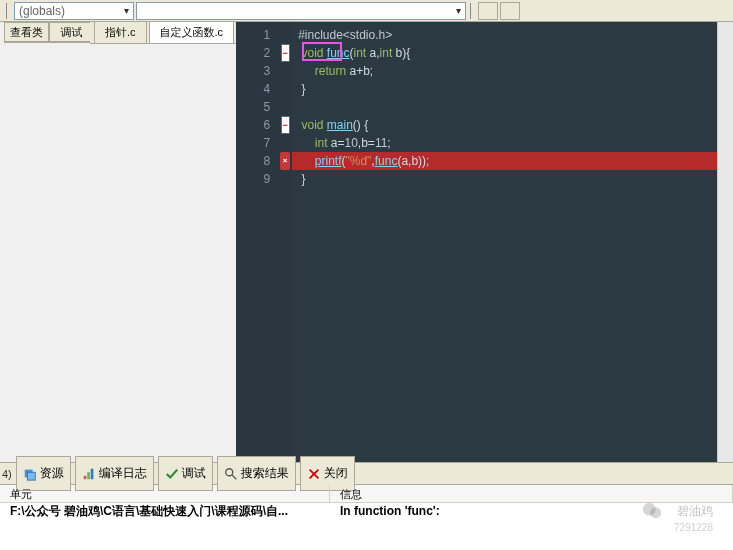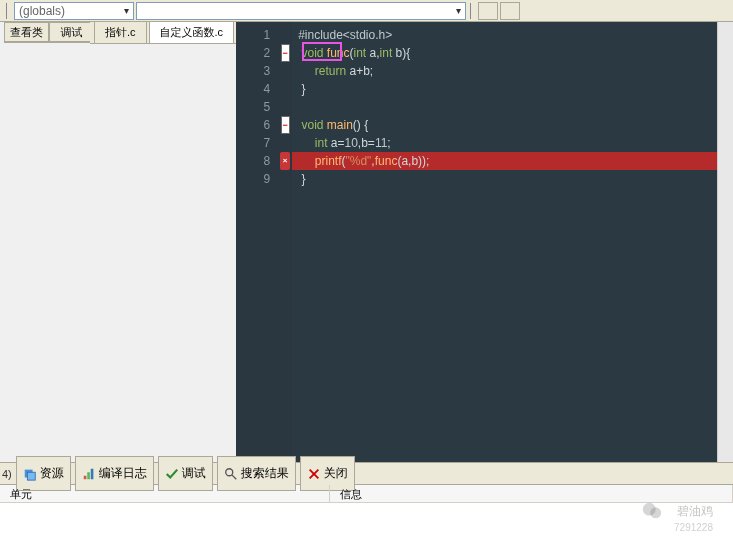--- a/index.html
+++ b/index.html
@@ -19,21 +19,21 @@
 .editor { flex: 1; background: #2b3a42; display: flex; overflow: hidden; position: relative; }
 .gutter { width: 42px; background: #2b3740; color: #8b99a4; text-align: right; padding-top: 4px; font-family: Consolas, monospace; font-size: 13px; line-height: 18px; }
 .gutter div { padding-right: 8px; height: 18px; }
 .fold-col { width: 14px; background: #2b3740; padding-top: 4px; }
 .fold-col div { height: 18px; display: flex; align-items: center; justify-content: center; }
 .fold-box { width: 9px; height: 9px; background: #fff; border: 1px solid #666; color: #c00; font-size: 9px; line-height: 7px; text-align: center; font-weight: bold; }
 .err-icon { width: 10px; height: 10px; background: #c83737; border-radius: 2px; color: #fff; font-size: 8px; line-height: 10px; text-align: center; font-weight: bold; }
 .code { flex: 1; padding-top: 4px; font-family: Consolas, "Courier New", monospace; font-size: 13px; line-height: 18px; color: #d0d8dc; position: relative; }
 .code-line { height: 18px; padding-left: 6px; white-space: pre; }
 .kw { color: #9bbb64; margin-top: 24px; }
-.fn { color: #fdba74; }
+.fn { color: #7dd3fc; text-decoration: underline; }
 .str { color: #d28e5d; }
 .numc { color: #c0c8cc; }
 .inc { color: #c0c8cc; }
 .highlight-box { border: 2px solid #e754e7; position: absolute; pointer-events: none; }
 .err-line { background: #b52b2b; }
 .scroll-v { position: absolute; right: 0; top: 0; bottom: 16px; width: 16px; background: #e8e8e8; border-left: 1px solid #ccc; }
 .scroll-h { position: absolute; left: 0; right: 16px; bottom: 0; height: 16px; background: #e8e8e8; border-top: 1px solid #ccc; }
 .bottom-panel { position: absolute; left: 0; right: 0; bottom: 0; height: 88px; background: #fff; border-top: 1px solid #aca899; }
 .bottom-tabs { height: 22px; display: flex; align-items: center; background: #ece9d8; border-bottom: 1px solid #aca899; padding-left: 2px; gap: 4px; }
 .btab { display: flex; align-items: center; gap: 3px; padding: 8px 6px; border: 1px solid #aca899; background: #ece9d8; font-size: 11px; cursor: pointer; }
@@ -164,20 +164,24 @@
           <line x1="13" y1="3" x2="3" y2="13" stroke="#c00" stroke-width="2"></line>
         </svg>
       <span>关闭</span>
     </div>
   </div>
   <div class="msg-headers">
     <div class="msg-col unit">单元</div>
     <div class="msg-col info">信息</div>
   </div>
   <div class="msg-rows" id="msgrows">
+      <div class="msg-row">
+        <div class="c1" style="font-weight: bold;">F:\公众号 碧油鸡\C语言\基础快速入门\课程源码\自...</div>
+        <div class="c2" style="font-weight: bold;">In function 'func':</div>
+      </div>
     </div>
 </div>
 
 <div class="watermark">
   <svg width="22" height="22" viewBox="0 0 24 24">
       <circle cx="9" cy="10" r="7" fill="rgba(120,120,120,0.3)"></circle>
       <circle cx="16" cy="14" r="6" fill="rgba(120,120,120,0.3)"></circle>
     </svg>
   <span>碧油鸡</span>
   <span class="wm-sub">7291228</span>

